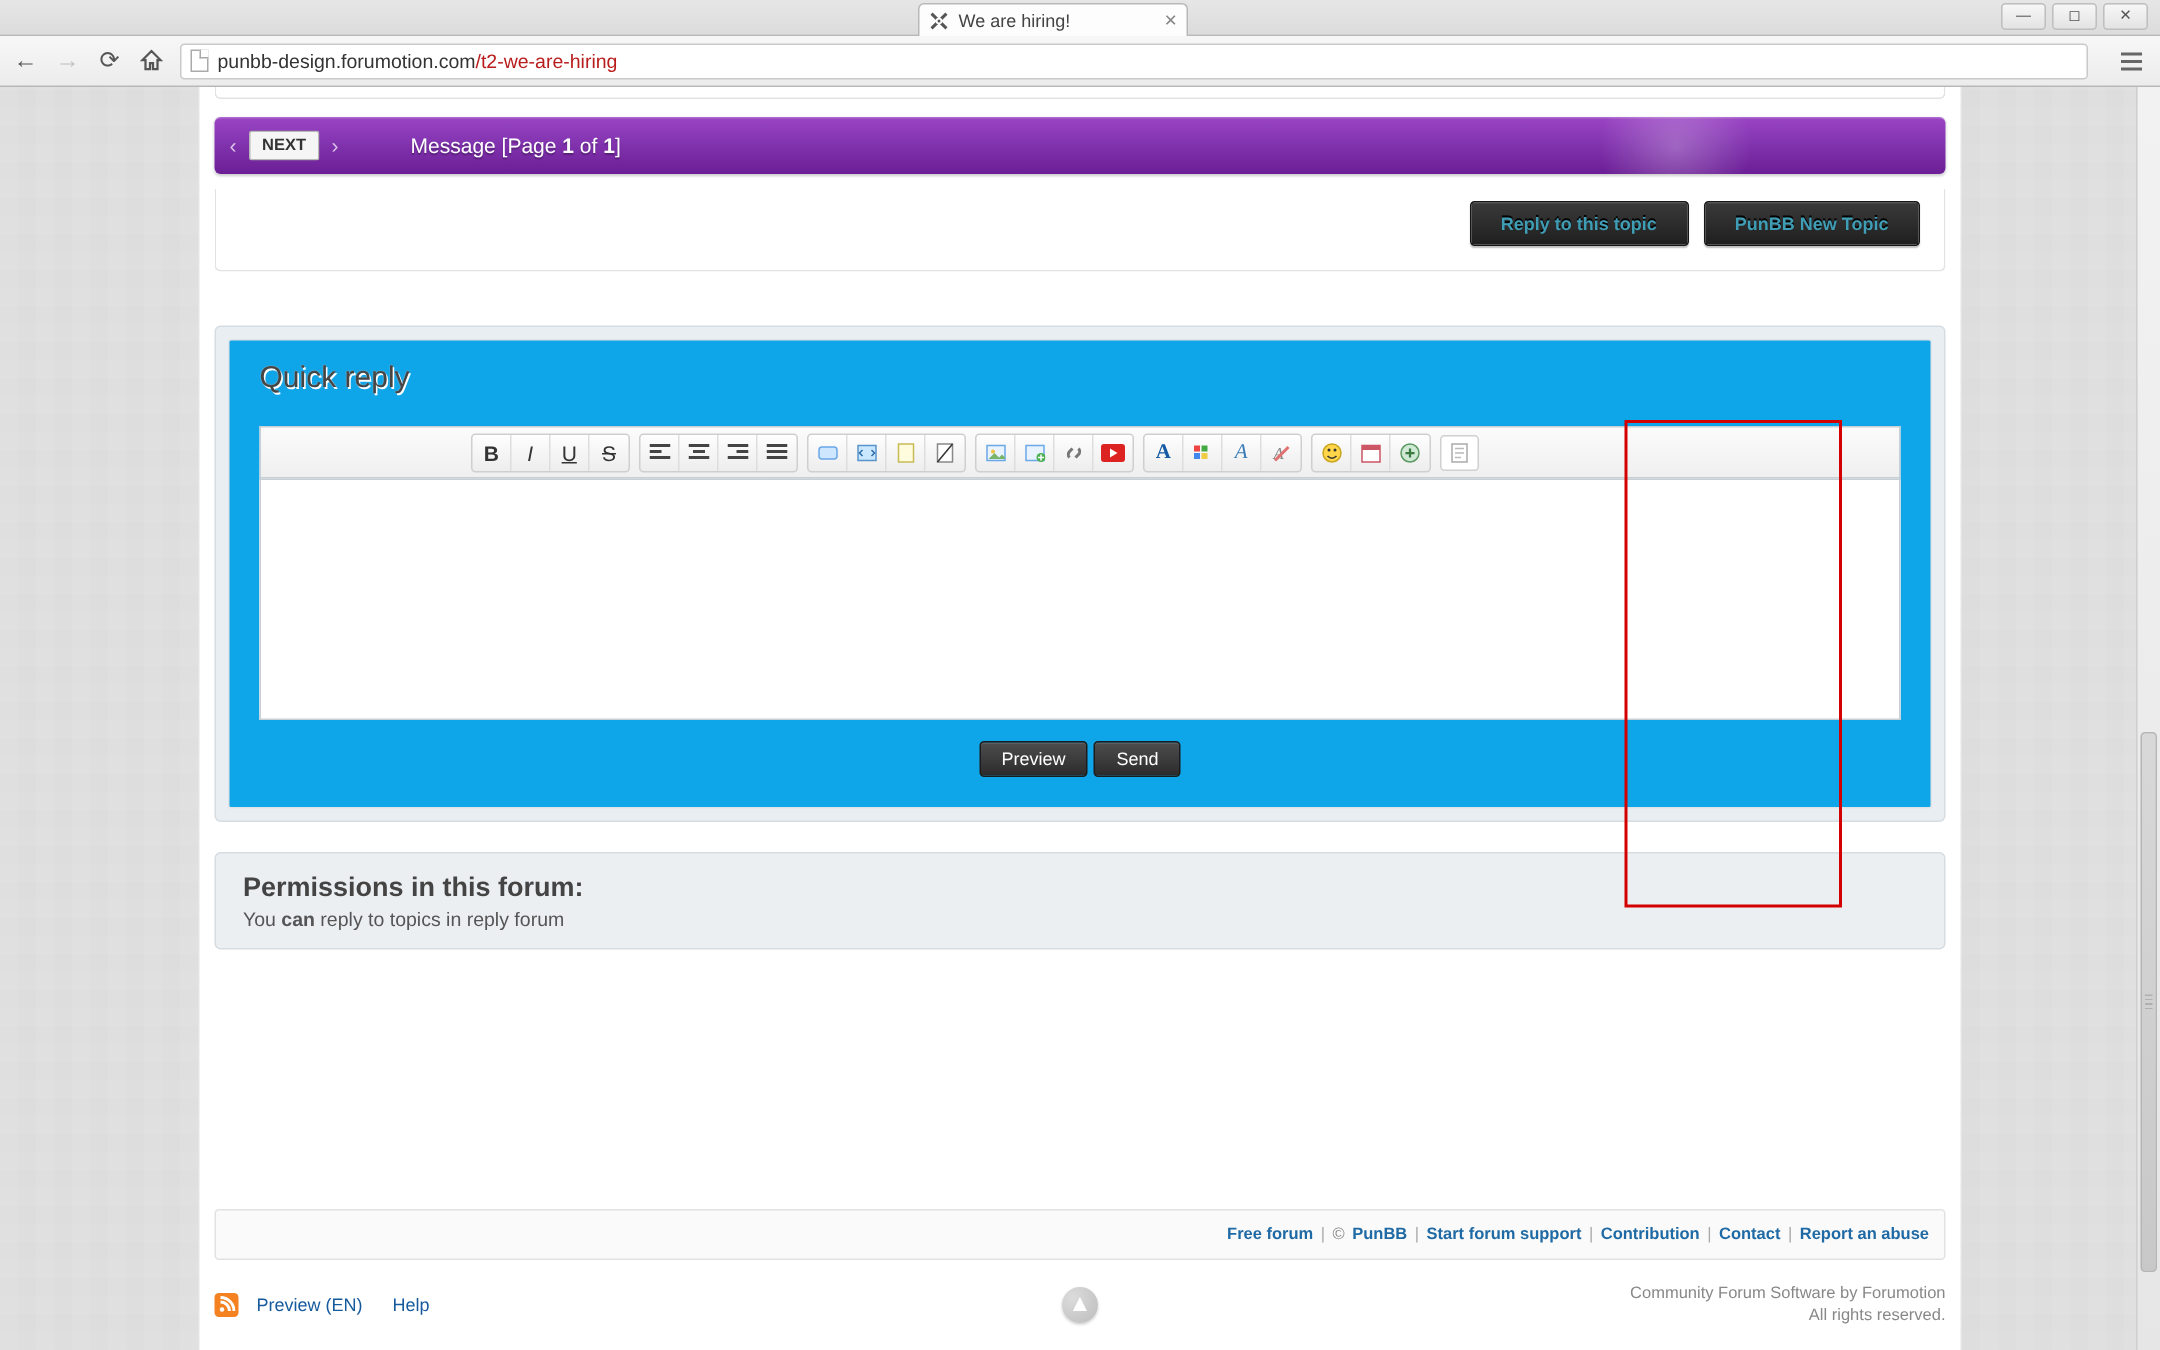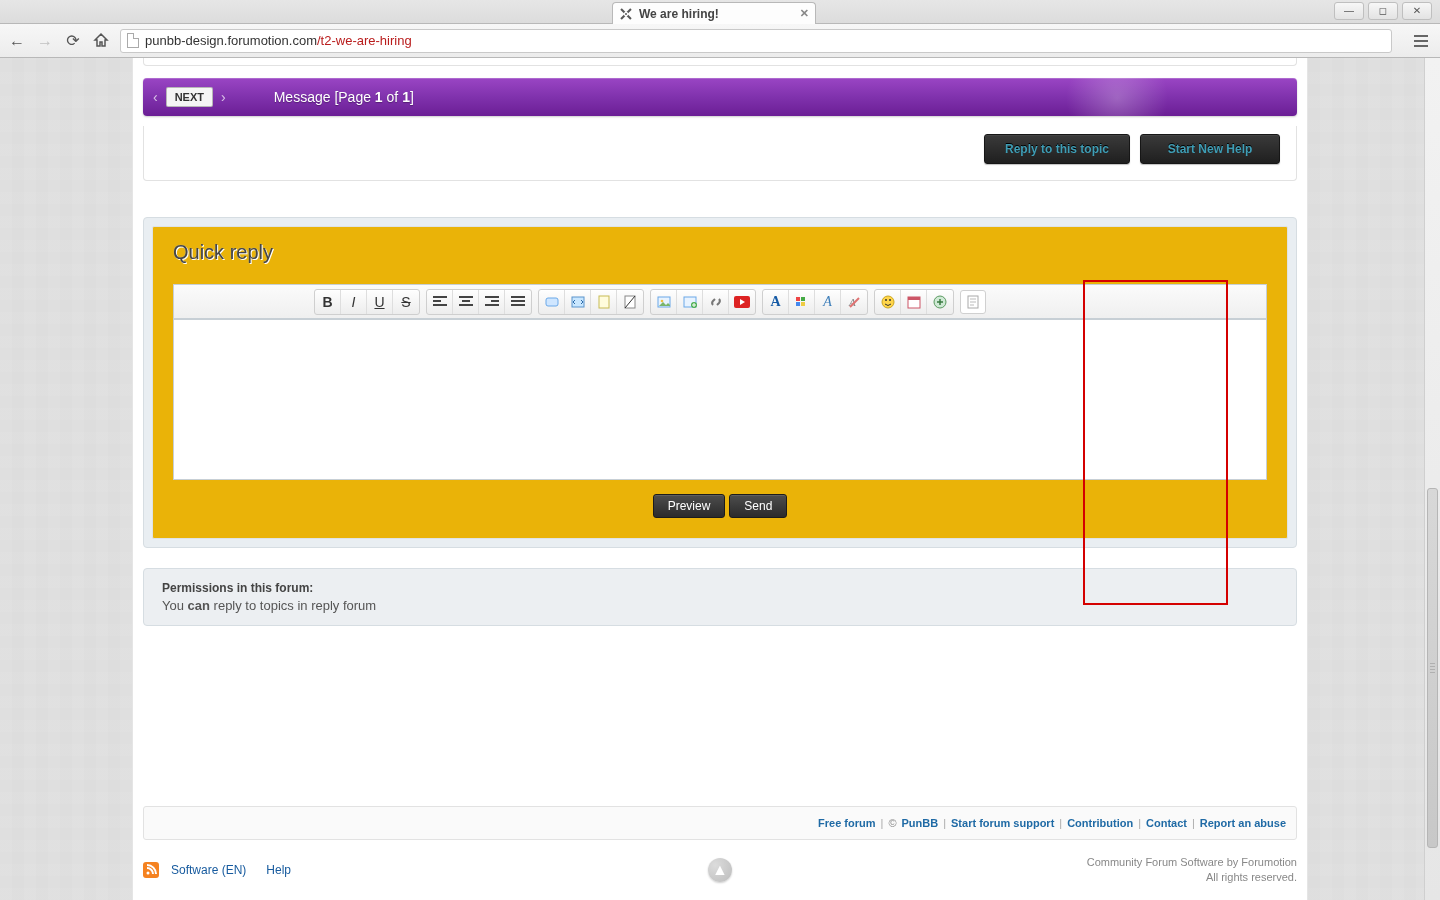--- a/index.html
+++ b/index.html
@@ -6,24 +6,24 @@
     html, body { width: 1440px; height: 900px; overflow: hidden; font-family: Tahoma, Verdana, Arial, sans-serif; background: #f0f0f0; }
 
     
     .tab-strip {
       height: 24px;
       background: linear-gradient(#e6e6e6, #dcdcdc);
       border-bottom: 1px solid #b8b8b8;
       position: relative;
     }
     .tab {
-      position: absolute; left: 612px; top: 2px; width: 204px; height: 22px;
+      position: absolute; left: 612px; top: 2px; width: 180px; height: 22px;
       background: #fdfdfd; border: 1px solid #b8b8b8; border-bottom: none;
       border-radius: 4px 4px 0 0;
-      display: flex; align-items: center; padding: 0 6px; font-size: 12px; color: #444; font-weight: bold;
+      display: flex; align-items: center; padding: 0 6px; font-size: 12px; color: #444;
     }
     .tab .favicon { width: 14px; height: 14px; margin-right: 6px; display:inline-flex; align-items:center; justify-content:center; }
     .tab .favicon svg { display:block; }
     .tab .close-x { margin-left: auto; font-size: 11px; color: #888; cursor: pointer; }
 
     .win-buttons { position: absolute; right: 8px; top: 2px; display: flex; gap: 4px; }
     .win-btn {
       width: 30px; height: 18px; border: 1px solid #bfbfbf; border-radius: 3px;
       background: linear-gradient(#f7f7f7, #e3e3e3); font-size: 10px; line-height: 16px;
       text-align: center; color: #555; cursor: pointer;
@@ -121,21 +121,21 @@
       text-shadow: 0 -1px 0 #000;
       box-shadow: inset 0 1px 0 rgba(255,255,255,0.05), 0 1px 1px rgba(0,0,0,0.25);
     }
 
     
     .qr-panel {
       margin: 36px 10px 0; background: #e9eef2; border: 1px solid #d6dde2; border-radius: 4px;
       padding: 8px;
     }
     .qr-inner {
-      background: #eab308; border: 1px solid #dfe3e6; border-radius: 2px;
+      background: #0ea5e9; border: 1px solid #dfe3e6; border-radius: 2px;
       padding: 14px 10px 20px;
     }
     .qr-title { font-size: 20px; color: #454545; text-shadow: 1px 1px 0 #fff, 0 0 1px #bbb; margin: 0 0 20px 10px; }
 
     .editor {
       margin: 0 10px; background: #fff;
     }
     .ed-chrome {
       border: 1px solid #c7cfd5; background: linear-gradient(#fbfbfb, #efefef);
     }
@@ -173,21 +173,21 @@
       border: 1px solid #1c1c1c; border-radius: 3px;
       color: #fff; font-size: 12px; padding: 4px 14px; cursor: pointer;
       box-shadow: inset 0 1px 0 rgba(255,255,255,0.1);
     }
 
     
     .perm-box {
       margin: 20px 10px 0; background: #eceff2; border: 1px solid #d6dde2; border-radius: 4px;
       padding: 12px 18px; font-size: 13px; color: #555;
     }
-    .perm-box h4 { font-size: 12px; font-weight: bold; color: #444; margin-bottom: 3px; }
+    .perm-box h4 { font-size: 18px; font-weight: bold; color: #444; margin-bottom: 3px; }
 
     
     .footer-bar {
       position: absolute; left: 10px; right: 10px; bottom: 60px; height: 24px;
       background: #fafafa; border: 1px solid #e2e2e2; border-radius: 3px;
       display: flex; align-items: center; justify-content: flex-end;
       padding: 16px 10px; font-size: 11px; color: #325d73; gap: 5px;
     }
     .footer-bar a { color: #1f6aa5; text-decoration: none; font-weight: bold; cursor: pointer; }
     .footer-bar .sep { color: #aaa; }
@@ -274,21 +274,21 @@
       <span class="pager-caret">‹</span>
       <span class="next-badge">NEXT</span>
       <span class="pager-caret">›</span>
       <span class="msg-text">
         <span>Message [Page </span><b>1</b><span> of </span><b>1</b><span>]</span>
       </span>
     </div>
 
     <div class="actions-row">
       <button class="dark-btn">Reply to this topic</button>
-      <button class="dark-btn">Start New Help</button>
+      <button class="dark-btn">PunBB New Topic</button>
     </div>
 
     <div class="qr-panel">
       <div class="qr-inner">
         <div class="qr-title">Quick reply</div>
 
         <div class="editor">
           <div class="ed-chrome">
             <div class="ed-toolbar">
               <div class="ed-group">
@@ -459,21 +459,21 @@
     </div>
 
     <div class="sub-row">
       <span class="rss">
         <svg width="12" height="12" viewBox="0 0 12 12">
             <circle cx="3" cy="9" r="1.5" fill="#fff"></circle>
             <path d="M2 4a6 6 0 016 6" stroke="#fff" stroke-width="2" fill="none"></path>
             <path d="M2 1a9 9 0 019 9" stroke="#fff" stroke-width="2" fill="none"></path>
           </svg>
       </span>
-      <span class="lang">Software (EN)</span>
+      <span class="lang">Preview (EN)</span>
       <span class="help">Help</span>
       <span class="spacer"></span>
       <div class="credits">
         <div>Community Forum Software by Forumotion</div>
         <div>All rights reserved.</div>
       </div>
     </div>
 
     <div class="to-top">▲</div>
 

